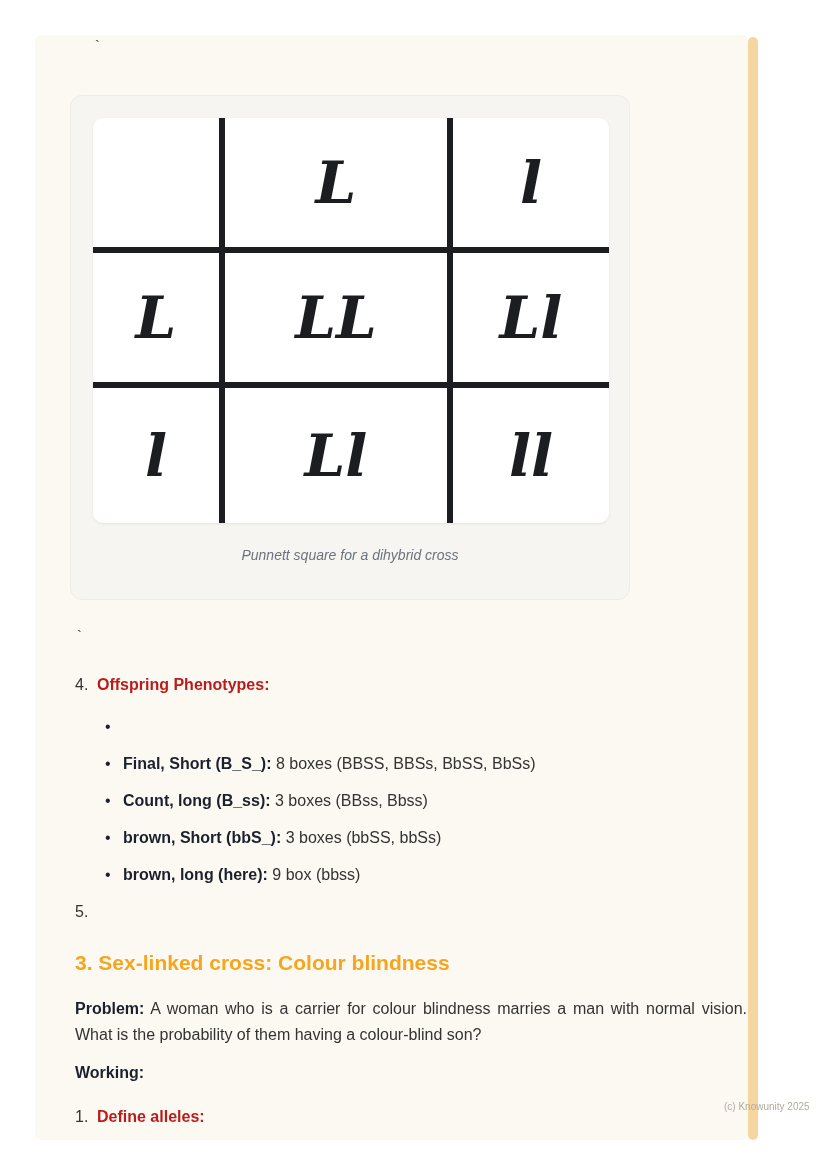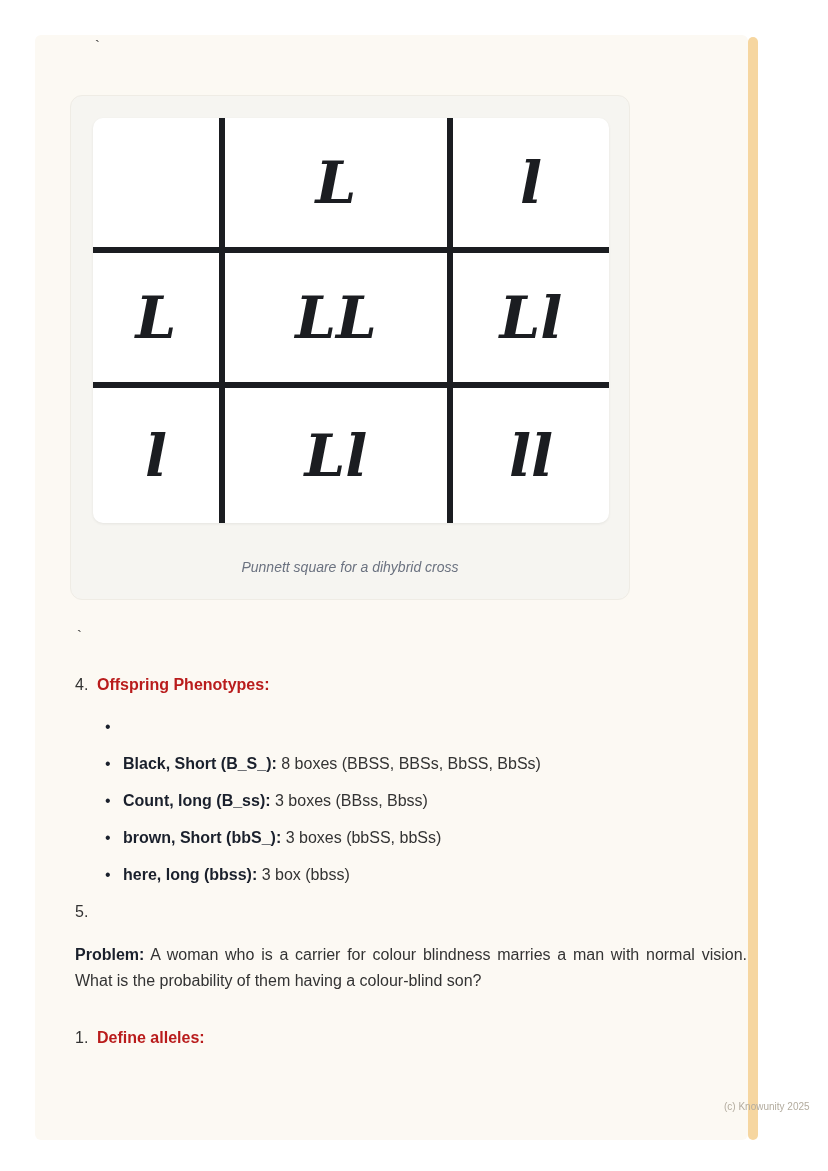--- a/index.html
+++ b/index.html
@@ -36,42 +36,42 @@
     grid-template-rows: 135px 135px 135px;
   }
   .pcell {
     display: flex; align-items: center; justify-content: center;
     font-family: "DejaVu Serif", serif; font-style: italic; font-weight: 600;
     font-size: 58px; color: #1b1d21; line-height: 1;
   }
   .b-r { border-right: 6px solid #1b1d21; }
   .b-b { border-bottom: 6px solid #1b1d21; }
   .caption {
-    margin-top: 36px; text-align: center; font-style: italic;
+    margin-top: 24px; text-align: center; font-style: italic;
     font-size: 14px; color: #6b7280;
   }
 
   
   .content {
     position: absolute; left: 40px; top: 638px; width: 672px;
     font-size: 16px; color: #333333; line-height: 24px;
   }
   .numitem { display: flex; margin-bottom: 18px; }
   .num { width: 22px; flex: 0 0 22px; color: #333333; }
   .btitle { font-weight: 700; color: #b91c1c; }
   .bullets { list-style: none; margin: 0 0 6px 30px; }
   .bullets li { display: flex; margin-bottom: 13px; }
   .bullet-dot { width: 18px; flex: 0 0 18px; color: #1a202c; font-size: 16px; }
   .lead-bold { font-weight: 700; color: #1a202c; }
 
   .h-orange {
     font-size: 21px; font-weight: 700; color: #F6A51E;
     margin: 26px 0 20px 0; line-height: 26px;
   }
-  .para { text-align: justify; margin-bottom: 32px; line-height: 26px; }
+  .para { text-align: justify; margin-bottom: 13px; line-height: 26px; }
   .working { margin-bottom: 20px; }
 
   .footer-note {
     position: absolute; left: 724px; top: 1101px;
     font-size: 10px; color: #b3ac9f;
   }
 </style>
 </head>
 <body>
 
@@ -106,43 +106,45 @@
       <span class="num">4.</span>
       <span class="btitle">Offspring Phenotypes:</span>
     </div>
 
     <ul class="bullets">
       <li>
         <span class="bullet-dot">•</span>
       </li>
       <li>
         <span class="bullet-dot">•</span>
-        <span><span class="lead-bold">Black, Short (B_S_):</span><span> 8 boxes (BBSS, BBSs, BbSS, BbSs)</span></span>
+        <span><span class="lead-bold">Final, Short (B_S_):</span><span> 8 boxes (BBSS, BBSs, BbSS, BbSs)</span></span>
       </li>
       <li>
         <span class="bullet-dot">•</span>
         <span><span class="lead-bold">Count, long (B_ss):</span><span> 3 boxes (BBss, Bbss)</span></span>
       </li>
       <li>
         <span class="bullet-dot">•</span>
         <span><span class="lead-bold">brown, Short (bbS_):</span><span> 3 boxes (bbSS, bbSs)</span></span>
       </li>
       <li>
         <span class="bullet-dot">•</span>
-        <span><span class="lead-bold">here, long (bbss):</span><span> 3 box (bbss)</span></span>
+        <span><span class="lead-bold">brown, long (here):</span><span> 9 box (bbss)</span></span>
       </li>
     </ul>
 
     <div class="numitem">
       <span class="num">5.</span>
     </div>
 
+    <div class="h-orange">3. Sex-linked cross: Colour blindness</div>
 
     <p class="para"><span class="lead-bold">Problem:</span><span> A woman who is a carrier for colour blindness marries a man with normal vision. What is the probability of them having a colour-blind son?</span></p>
 
+    <div class="working lead-bold">Working:</div>
 
     <div class="numitem">
       <span class="num">1.</span>
       <span class="btitle">Define alleles:</span>
     </div>
 
   </div>
 </div>
 
 <div class="edge-bar"></div>

